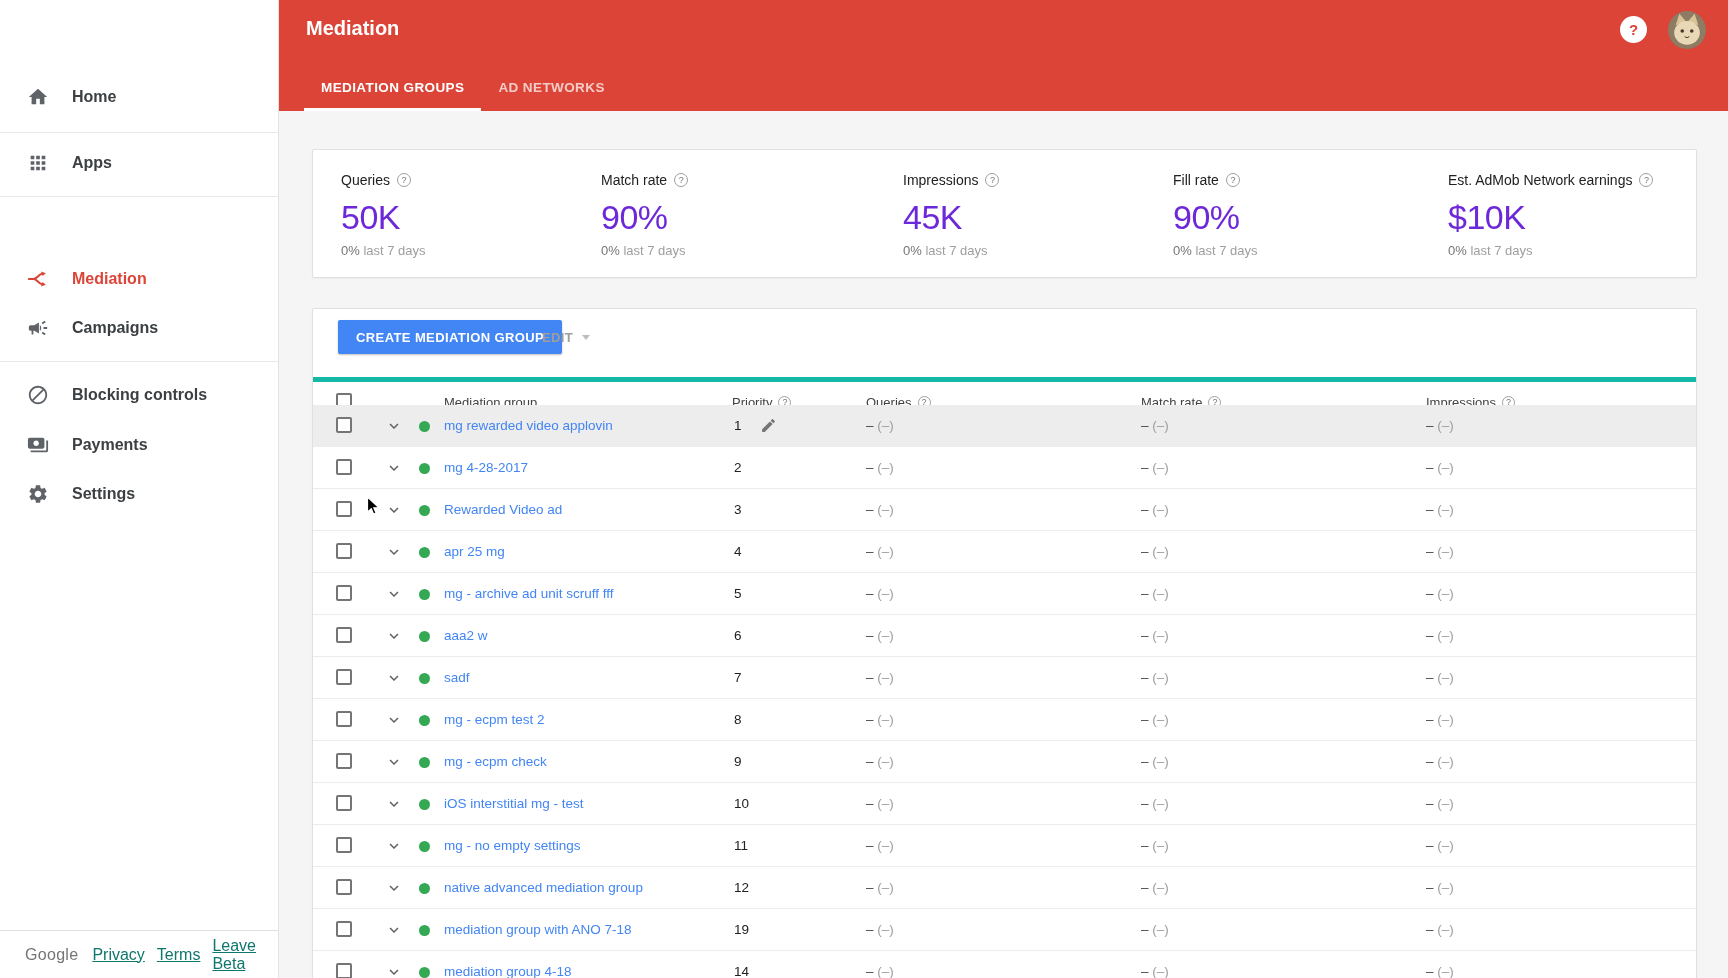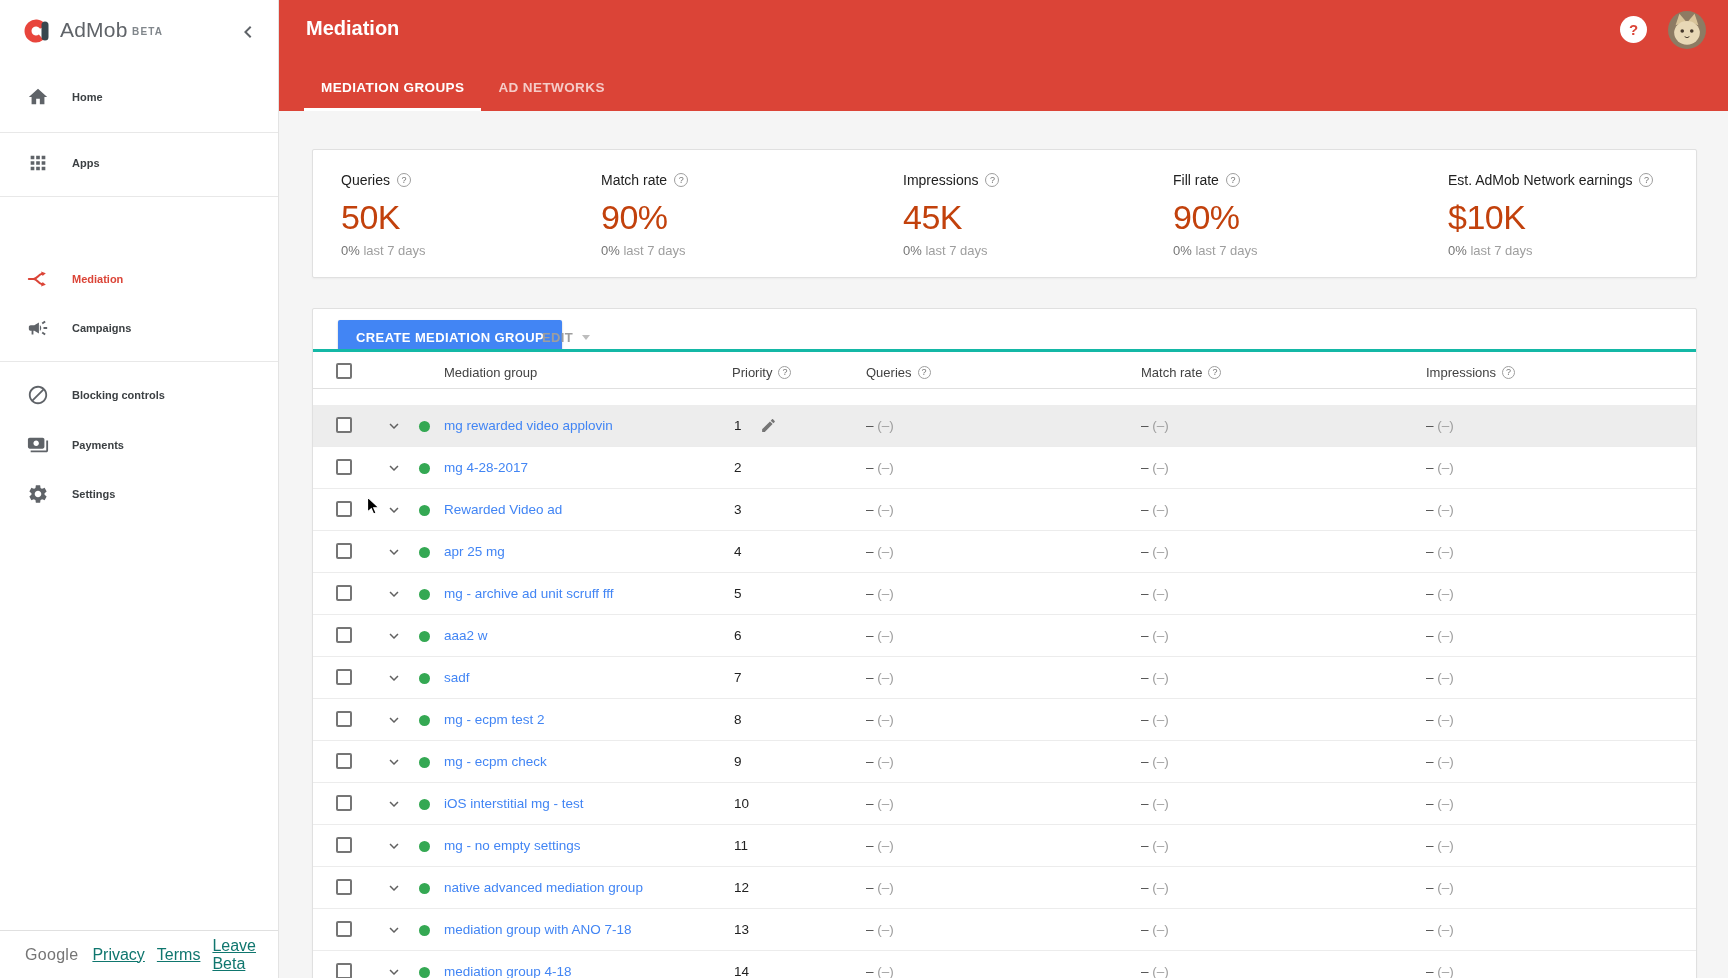--- a/index.html
+++ b/index.html
@@ -9,21 +9,21 @@
   
   .sidebar { position:absolute; left:0; top:0; width:279px; height:978px; background:#fff; border-right:1px solid #e3e3e3; z-index:3; }
   .logo-row { position:absolute; left:0; top:0; width:100%; height:64px; }
   .logo-mark { position:absolute; left:24px; top:17px; width:28px; height:28px; }
   .brand { position:absolute; left:60px; top:18px; font-size:21px; color:#5f6368; letter-spacing:.2px; }
   .beta { position:absolute; left:132px; top:26px; font-size:10px; color:#80868b; letter-spacing:1.2px; font-weight:bold; }
   .collapse { position:absolute; left:236px; top:20px; width:24px; height:24px; cursor:pointer; }
   .side-item { position:absolute; left:0; width:100%; height:44px; display:flex; align-items:center; cursor:pointer; }
   .side-item .si-icon { position:absolute; left:26px; width:24px; height:24px; display:flex; align-items:center; justify-content:center; }
   .side-item .si-icon svg { fill:#5f6368; }
-  .side-item .si-label { position:absolute; left:72px; font-size:11px; font-weight:bold; color:#3c4043; }
+  .side-item .si-label { position:absolute; left:72px; font-size:16px; font-weight:bold; color:#3c4043; }
   .side-item.active .si-label { color:var(--red); }
   .si-0{top:75px} .si-1{top:141px} .si-2{top:208px} .si-3{top:257px}
   .si-4{top:306px} .si-5{top:373px} .si-6{top:423px} .si-7{top:472px}
   .side-divider { position:absolute; left:0; width:100%; border-top:1px solid #e8e8e8; }
   .sd-0{top:132px} .sd-1{top:196px} .sd-2{top:361px}
   .sidebar-footer { position:absolute; left:0; top:930px; width:100%; height:48px; border-top:1px solid #e0e0e0; display:flex; align-items:center; padding-left:25px; }
   .google-logo { font-size:16px; color:#757575; letter-spacing:.3px; margin-right:14px; }
   .foot-link { font-size:16px; color:#0f766e; text-decoration:underline; margin-right:12px; cursor:pointer; }
 
   
@@ -38,32 +38,32 @@
   
   .card { position:absolute; left:312px; width:1385px; background:#fff; border:1px solid #e0e0e0; border-radius:2px; box-shadow:0 1px 2px rgba(0,0,0,.04); }
   .stats-card { top:149px; height:129px; }
   .table-card { top:308px; height:674px; overflow:hidden; }
 
   
   .stat { position:absolute; top:22px; }
   .st-0{left:28px} .st-1{left:288px} .st-2{left:590px} .st-3{left:860px} .st-4{left:1135px}
   .stat-label-row { display:flex; align-items:center; font-size:14px; color:#212121; }
   .qmark { width:14px; height:14px; border:1px solid #9e9e9e; border-radius:50%; display:inline-flex; align-items:center; justify-content:center; font-size:9px; color:#757575; margin-left:7px; cursor:pointer; flex:none; }
-  .stat-value { margin-top:10px; font-size:34px; color:#c2410c; letter-spacing:-.5px; }
+  .stat-value { margin-top:10px; font-size:34px; color:#6d28d9; letter-spacing:-.5px; }
   .stat-delta { margin-top:6px; font-size:13px; color:#9e9e9e; }
   .stat-delta .pct { color:#757575; }
 
   
   .tt-toolbar { position:absolute; left:0; top:0; width:100%; height:56px; }
   .create-btn { position:absolute; left:25px; top:11px; height:34px; padding:0 18px; background:var(--blue); color:#fff; border:none; border-radius:2px; font-family:inherit; font-size:13px; font-weight:bold; letter-spacing:.4px; box-shadow:0 1px 2px rgba(0,0,0,.25); cursor:pointer; }
   .edit-btn { position:absolute; left:229px; top:11px; height:34px; display:flex; align-items:center; font-size:13px; font-weight:bold; letter-spacing:.4px; color:#9e9e9e; cursor:default; }
   .caret { width:0; height:0; border-left:4.5px solid transparent; border-right:4.5px solid transparent; border-top:5px solid #bdbdbd; margin-left:9px; }
 
   
-  .thead { position:absolute; left:0; top:40px; width:100%; height:40px; border-top:3px solid #14b8a6; border-bottom:1px solid #e0e0e0; background:#fff; }
+  .thead { position:absolute; left:0; top:68px; width:100%; height:40px; border-top:5px solid #14b8a6; border-bottom:1px solid #e0e0e0; background:#fff; }
   .th { position:absolute; top:0; height:40px; display:flex; align-items:center; font-size:13px; color:#424242; }
   .th .qmark { width:13px; height:13px; margin-left:6px; } .col-name{left:131px} .col-pri{left:419px} .col-q{left:553px} .col-m{left:828px} .col-i{left:1113px}
   .checkbox { width:16px; height:16px; border:2px solid #757575; border-radius:2px; background:#fff; cursor:pointer; }
   .thead .checkbox { position:absolute; left:23px; top:11px; }
 
   .tbody { position:absolute; left:0; top:96px; width:100%; }
   .trow { position:relative; width:100%; height:42px; border-bottom:1px solid #ececec; background:#fff; }
   .trow.highlighted { background:#ededed; }
   .trow .checkbox { position:absolute; left:23px; top:12px; }
   .chev { position:absolute; left:72px; top:12px; width:18px; height:18px; cursor:pointer; }
@@ -77,35 +77,20 @@
   .metric::first-letter { color:#424242; }
   .m-q{left:553px} .m-m{left:828px} .m-i{left:1113px}
 
   
   .cursor { position:absolute; left:366px; top:496px; z-index:9; pointer-events:none; }
 </style>
 </head>
 <body>
 
 <aside class="sidebar">
-  <div class="logo-row">
-    <span class="logo-mark">
-      <svg width="28" height="28" viewBox="0 0 28 28">
-        <circle cx="12" cy="14" r="8" fill="none" stroke="#E8453C" stroke-width="7" stroke-dasharray="39 12" transform="rotate(50 12 14)"></circle>
-        <rect x="17.5" y="4.5" width="7" height="19" rx="3.5" fill="#37474F"></rect>
-      </svg>
-    </span>
-    <span class="brand">AdMob</span>
-    <span class="beta">BETA</span>
-    <span class="collapse">
-      <svg width="24" height="24" viewBox="0 0 24 24">
-          <path d="M15.41 7.41 14 6l-6 6 6 6 1.41-1.41L10.83 12z" fill="#5f6368"></path>
-        </svg>
-    </span>
-  </div>
 
   <div class="side-item si-0">
     <span class="si-icon">
         <svg width="22" height="22" viewBox="0 0 24 24">
           <path d="M10 20v-6h4v6h5v-8h3L12 3 2 12h3v8z"></path>
         </svg>
       </span>
     <span class="si-label">Home</span>
   </div>
   <div class="side-divider sd-0"></div>
@@ -434,21 +419,21 @@
         <span class="metric m-m">– (–)</span>
         <span class="metric m-i">– (–)</span>
       </div>
       <div class="trow">
         <span class="checkbox"></span>
         <span class="chev"><svg width="18" height="18" viewBox="0 0 24 24">
             <path d="M7.41 8.59 12 13.17l4.59-4.58L18 10l-6 6-6-6z"></path>
           </svg></span>
         <span class="dot"></span>
         <a class="glink">mediation group with ANO 7-18</a>
-        <span class="pri">13</span>
+        <span class="pri">19</span>
 
         <span class="metric m-q">– (–)</span>
         <span class="metric m-m">– (–)</span>
         <span class="metric m-i">– (–)</span>
       </div>
       <div class="trow">
         <span class="checkbox"></span>
         <span class="chev"><svg width="18" height="18" viewBox="0 0 24 24">
             <path d="M7.41 8.59 12 13.17l4.59-4.58L18 10l-6 6-6-6z"></path>
           </svg></span>

